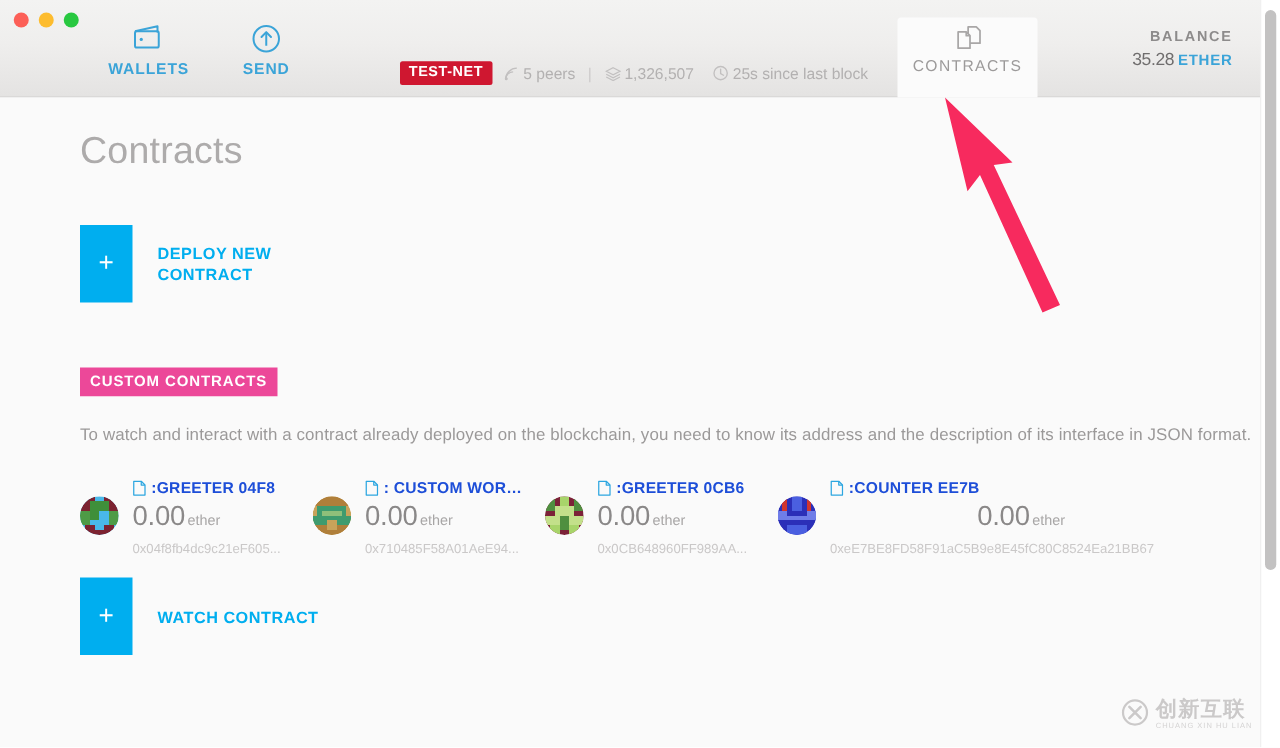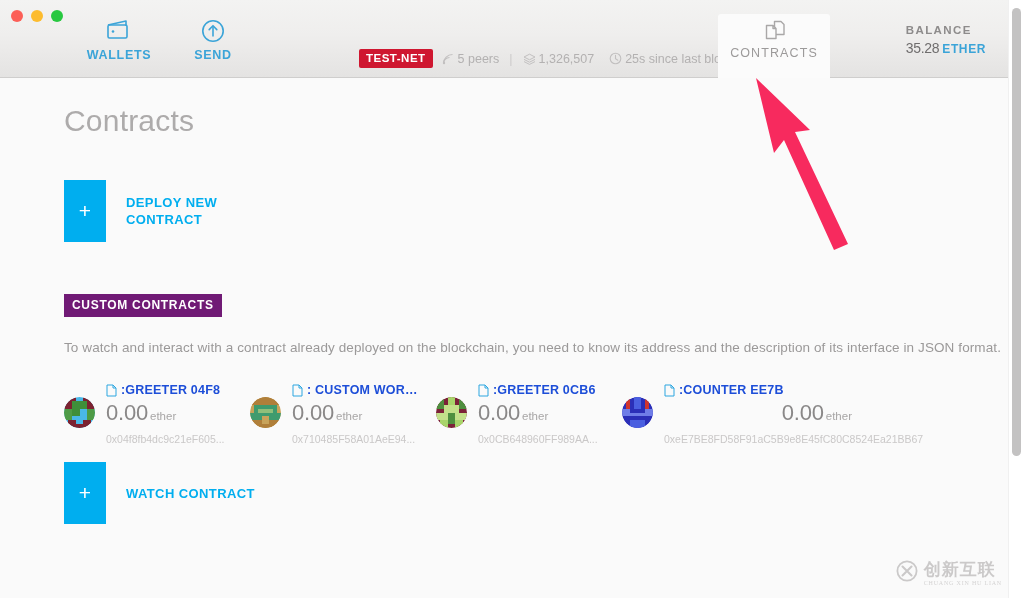--- a/index.html
+++ b/index.html
@@ -61,40 +61,40 @@
     border-top-right-radius: 3px;
   }
   .nav-contracts .ico { height: 28px; display:block; padding-top: 4px; }
   .nav-contracts .lbl {
     display: block; font-size: 12.5px; font-weight: normal;
     letter-spacing: 1.1px; color: #9c9a9a; margin-top: 4px;
   }
 
   .balance {
     position: absolute; right: 22px; top: 24px;
+    text-align: right;
     margin-left: 24px;
   }
   .balance .cap {
     font-size: 11.5px; font-weight: bold; letter-spacing: 1.4px;
     color: #8d8b8b;
   }
   .balance .row { margin-top: 3px; }
   .balance .amt { font-size: 14px; color: #6f6d6d; letter-spacing: -.3px; }
   .balance .unit {
     font-size: 12px; font-weight: bold; letter-spacing: .6px;
     color: #3ba4d8; margin-left: 3px;
   }
 
   
   .status {
     position: absolute; left: 320px; top: 49px;
     display: flex; align-items: center; gap: 9px;
     font-size: 12.5px; color: #b3b1b1;
     white-space: nowrap;
-    margin-left: 39px;
   }
   .testnet {
     background: #cf1730; color: #fff;
     font-size: 11.5px; font-weight: bold; letter-spacing: .5px;
     padding: 3px 7px 4px 7px;
     border-radius: 2px;
   }
   .status .sep { color: #cdcbcb; padding: 0 1px; }
   .status .grp { display: inline-flex; align-items: center; gap: 3px; }
 
@@ -124,21 +124,21 @@
     margin-left: 20px;
     align-self: center;
     font-size: 13px; font-weight: bold; color: #00aeef;
     letter-spacing: .4px; line-height: 17px;
   }
   .tile-deploy { left: 64px; top: 102px; }
   .tile-watch  { left: 64px; top: 384px; }
 
   .section-badge {
     position: absolute; left: 64px; top: 216px;
-    background: #701a75; color: #ffffff;
+    background: #ec4899; color: #ffffff;
     font-size: 12px; font-weight: bold; letter-spacing: .7px;
     padding: 4px 8px 5px 8px;
   }
   .section-desc {
     position: absolute; left: 64px; top: 262px;
     font-size: 13.5px; color: #9b9999; letter-spacing: .1px;
   }
 
   
   .contracts {
@@ -180,23 +180,22 @@
   }
   .scrollbar-thumb {
     position: absolute; right: 3px; top: 8px;
     width: 9px; height: 448px;
     background: #c3c2c2; border-radius: 5px;
   }
 
   
   .watermark {
     position: absolute; right: 22px; bottom: 12px;
-    display: flex; align-items: center; gap: 6px;
+    display: flex; gap: 6px;
     opacity: .72;
-    font-family: Liberation Serif, serif;
   }
   .wm-text { line-height: 1; }
   .wm-main {
     font-size: 17px; font-weight: bold; color: #b9b7b7;
     letter-spacing: 1px;
   }
   .wm-sub {
     font-size: 6px; color: #c6c4c4; letter-spacing: .8px;
     margin-top: 2px; text-align: center;
   }

